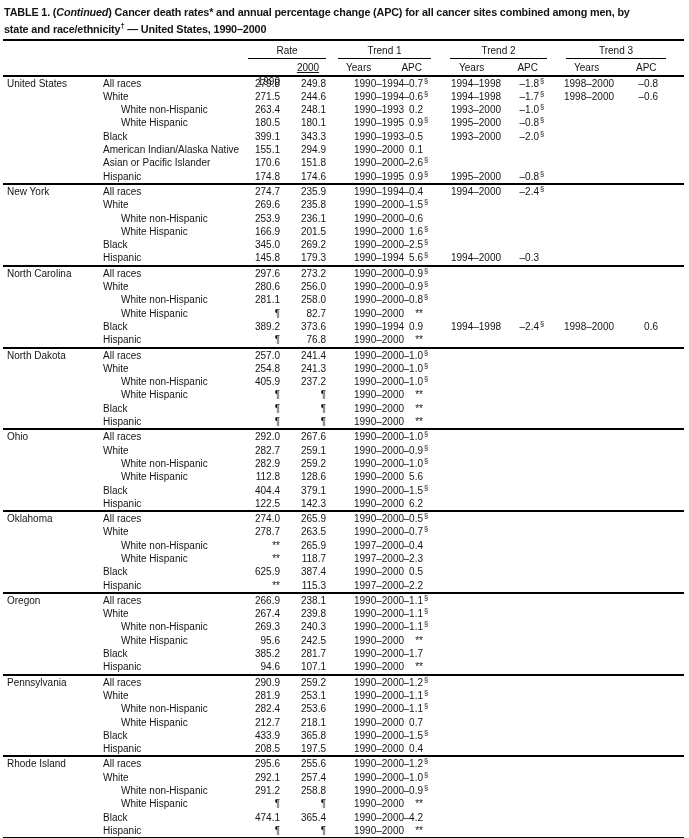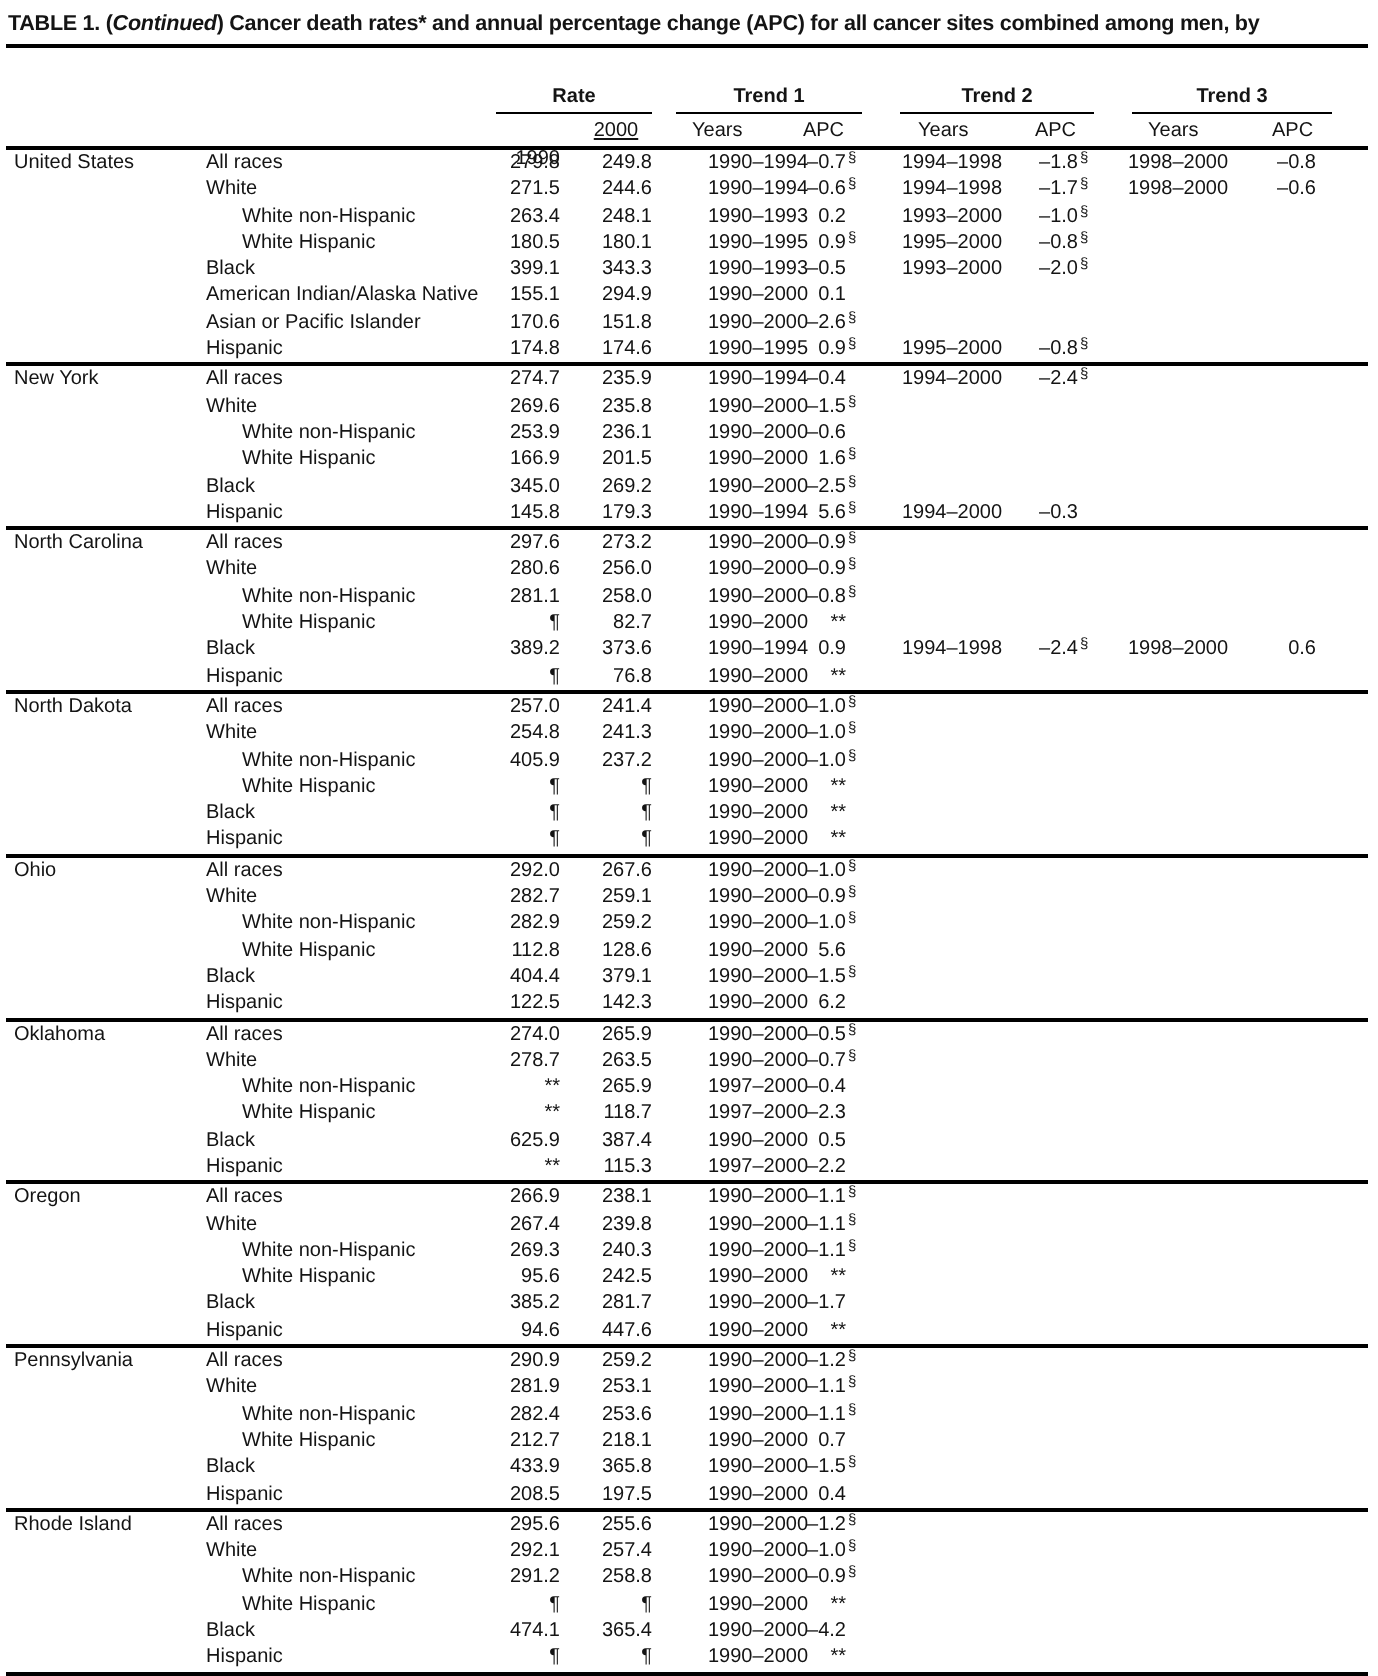--- a/index.html
+++ b/index.html
@@ -27,21 +27,21 @@
   .r3 { height: 3px; }
 
   
   .grid {
     display: grid;
     grid-template-columns: 93px 152px 32px 46px 62px 35px 8px 82px 26px 8px 89px 22px 8px;
     width: 663px; font-size: 10px;
   }
 
   
-  .hgroups { height: 17px; margin-top: 16px; font-weight: bold; }
+  .hgroups { height: 17px; margin-top: 1px; }
   .hgroup { border-bottom: 1.8px solid #000; text-align: center; line-height: 15px; height: 16px; align-self: end; }
   .g-rate { grid-column: 3 / 5; }
   .g-t1  { grid-column: 5 / 8;  margin-left: 12px; }
   .g-t2  { grid-column: 8 / 11; margin-left: 19px; }
   .g-t3  { grid-column: 11 / 14; margin-left: 19px; }
 
   
   .hsub { height: 16px; line-height: 17px; }
   .s90 { grid-column: 3; text-align: right; margin-top: 14px; }
   .s00 { grid-column: 4; text-align: center; padding-left: 10px; text-decoration: underline; }
@@ -64,20 +64,21 @@
   .y3 { padding-left: 17px; }
   .mark { font-size: 7.5px; position: relative; top: -3px; padding-left: 1px; }
 </style>
 </head>
 <body>
 
 <div class="page">
 
   <div class="title-block">
     <div class="title-line"><span>TABLE 1. (</span><i>Continued</i><span>) Cancer death rates* and annual percentage change (APC) for all cancer sites combined among men, by</span></div>
+    <div class="title-line"><span>state and race/ethnicity</span><sup>†</sup><span> — United States, 1990–2000</span></div>
   </div>
 
   <div class="rule r2"></div>
 
   <div class="grid hgroups">
     <div class="hgroup g-rate">Rate</div>
     <div class="hgroup g-t1">Trend 1</div>
     <div class="hgroup g-t2">Trend 2</div>
     <div class="hgroup g-t3">Trend 3</div>
   </div>
@@ -744,21 +745,21 @@
         <div class="num"></div>
         <div class="mark"></div>
         <div class="yrs y3"></div>
         <div class="num"></div>
         <div class="mark"></div>
       </div>
       <div class="grid trow">
         <div class="cs"></div>
         <div class="cr">Hispanic</div>
         <div class="num">94.6</div>
-        <div class="num">447.6</div>
+        <div class="num">107.1</div>
         <div class="yrs y1">1990–2000</div>
         <div class="num">**</div>
         <div class="mark"></div>
         <div class="yrs y2"></div>
         <div class="num"></div>
         <div class="mark"></div>
         <div class="yrs y3"></div>
         <div class="num"></div>
         <div class="mark"></div>
       </div>

